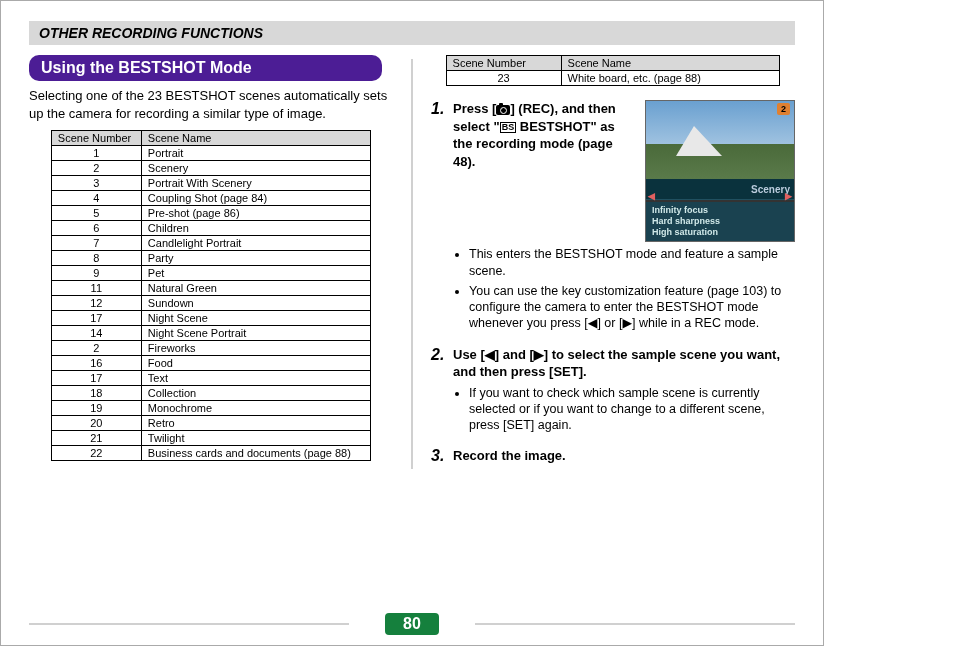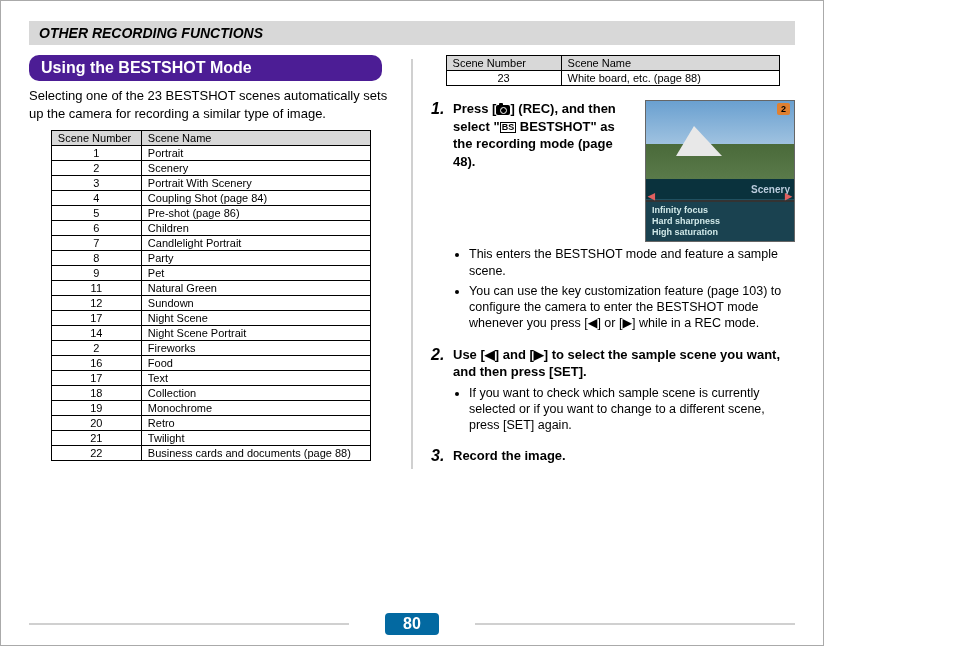--- a/index.html
+++ b/index.html
@@ -144,21 +144,21 @@
   .thumb-arrows { display:flex; justify-content:space-between; color:#e06060; font-size:9px; padding:0 2px; margin-top:-10px; position:relative; }
 
   .page-num-wrap {
     position:absolute;
     left:0; right:0; bottom:10px;
     display:flex; align-items:center; justify-content:center;
     gap:8px;
   }
   .page-line { flex:1; height:2px; background:#d0d0d0; margin: 0 28px; }
   .page-num {
-    background:#0369a1; color:#fff;
+    background:#15803d; color:#fff;
     font-weight:bold; font-size:16px;
     padding:2px 18px;
     border-radius:4px;
   }
 
   .icon-cam { display:inline-block; width:14px; height:10px; background:#000; border-radius:2px; position:relative; vertical-align:middle; }
   .icon-cam::before { content:""; position:absolute; width:5px; height:5px; border:1px solid #fff; border-radius:50%; top:2px; left:4px; }
   .icon-cam::after { content:""; position:absolute; width:4px; height:3px; background:#000; top:-2px; left:3px; border-radius:1px; }
   .icon-bs { display:inline-block; border:1px solid #000; font-size:9px; line-height:9px; padding:0 1px; vertical-align:middle; font-weight:bold; }
 </style>

